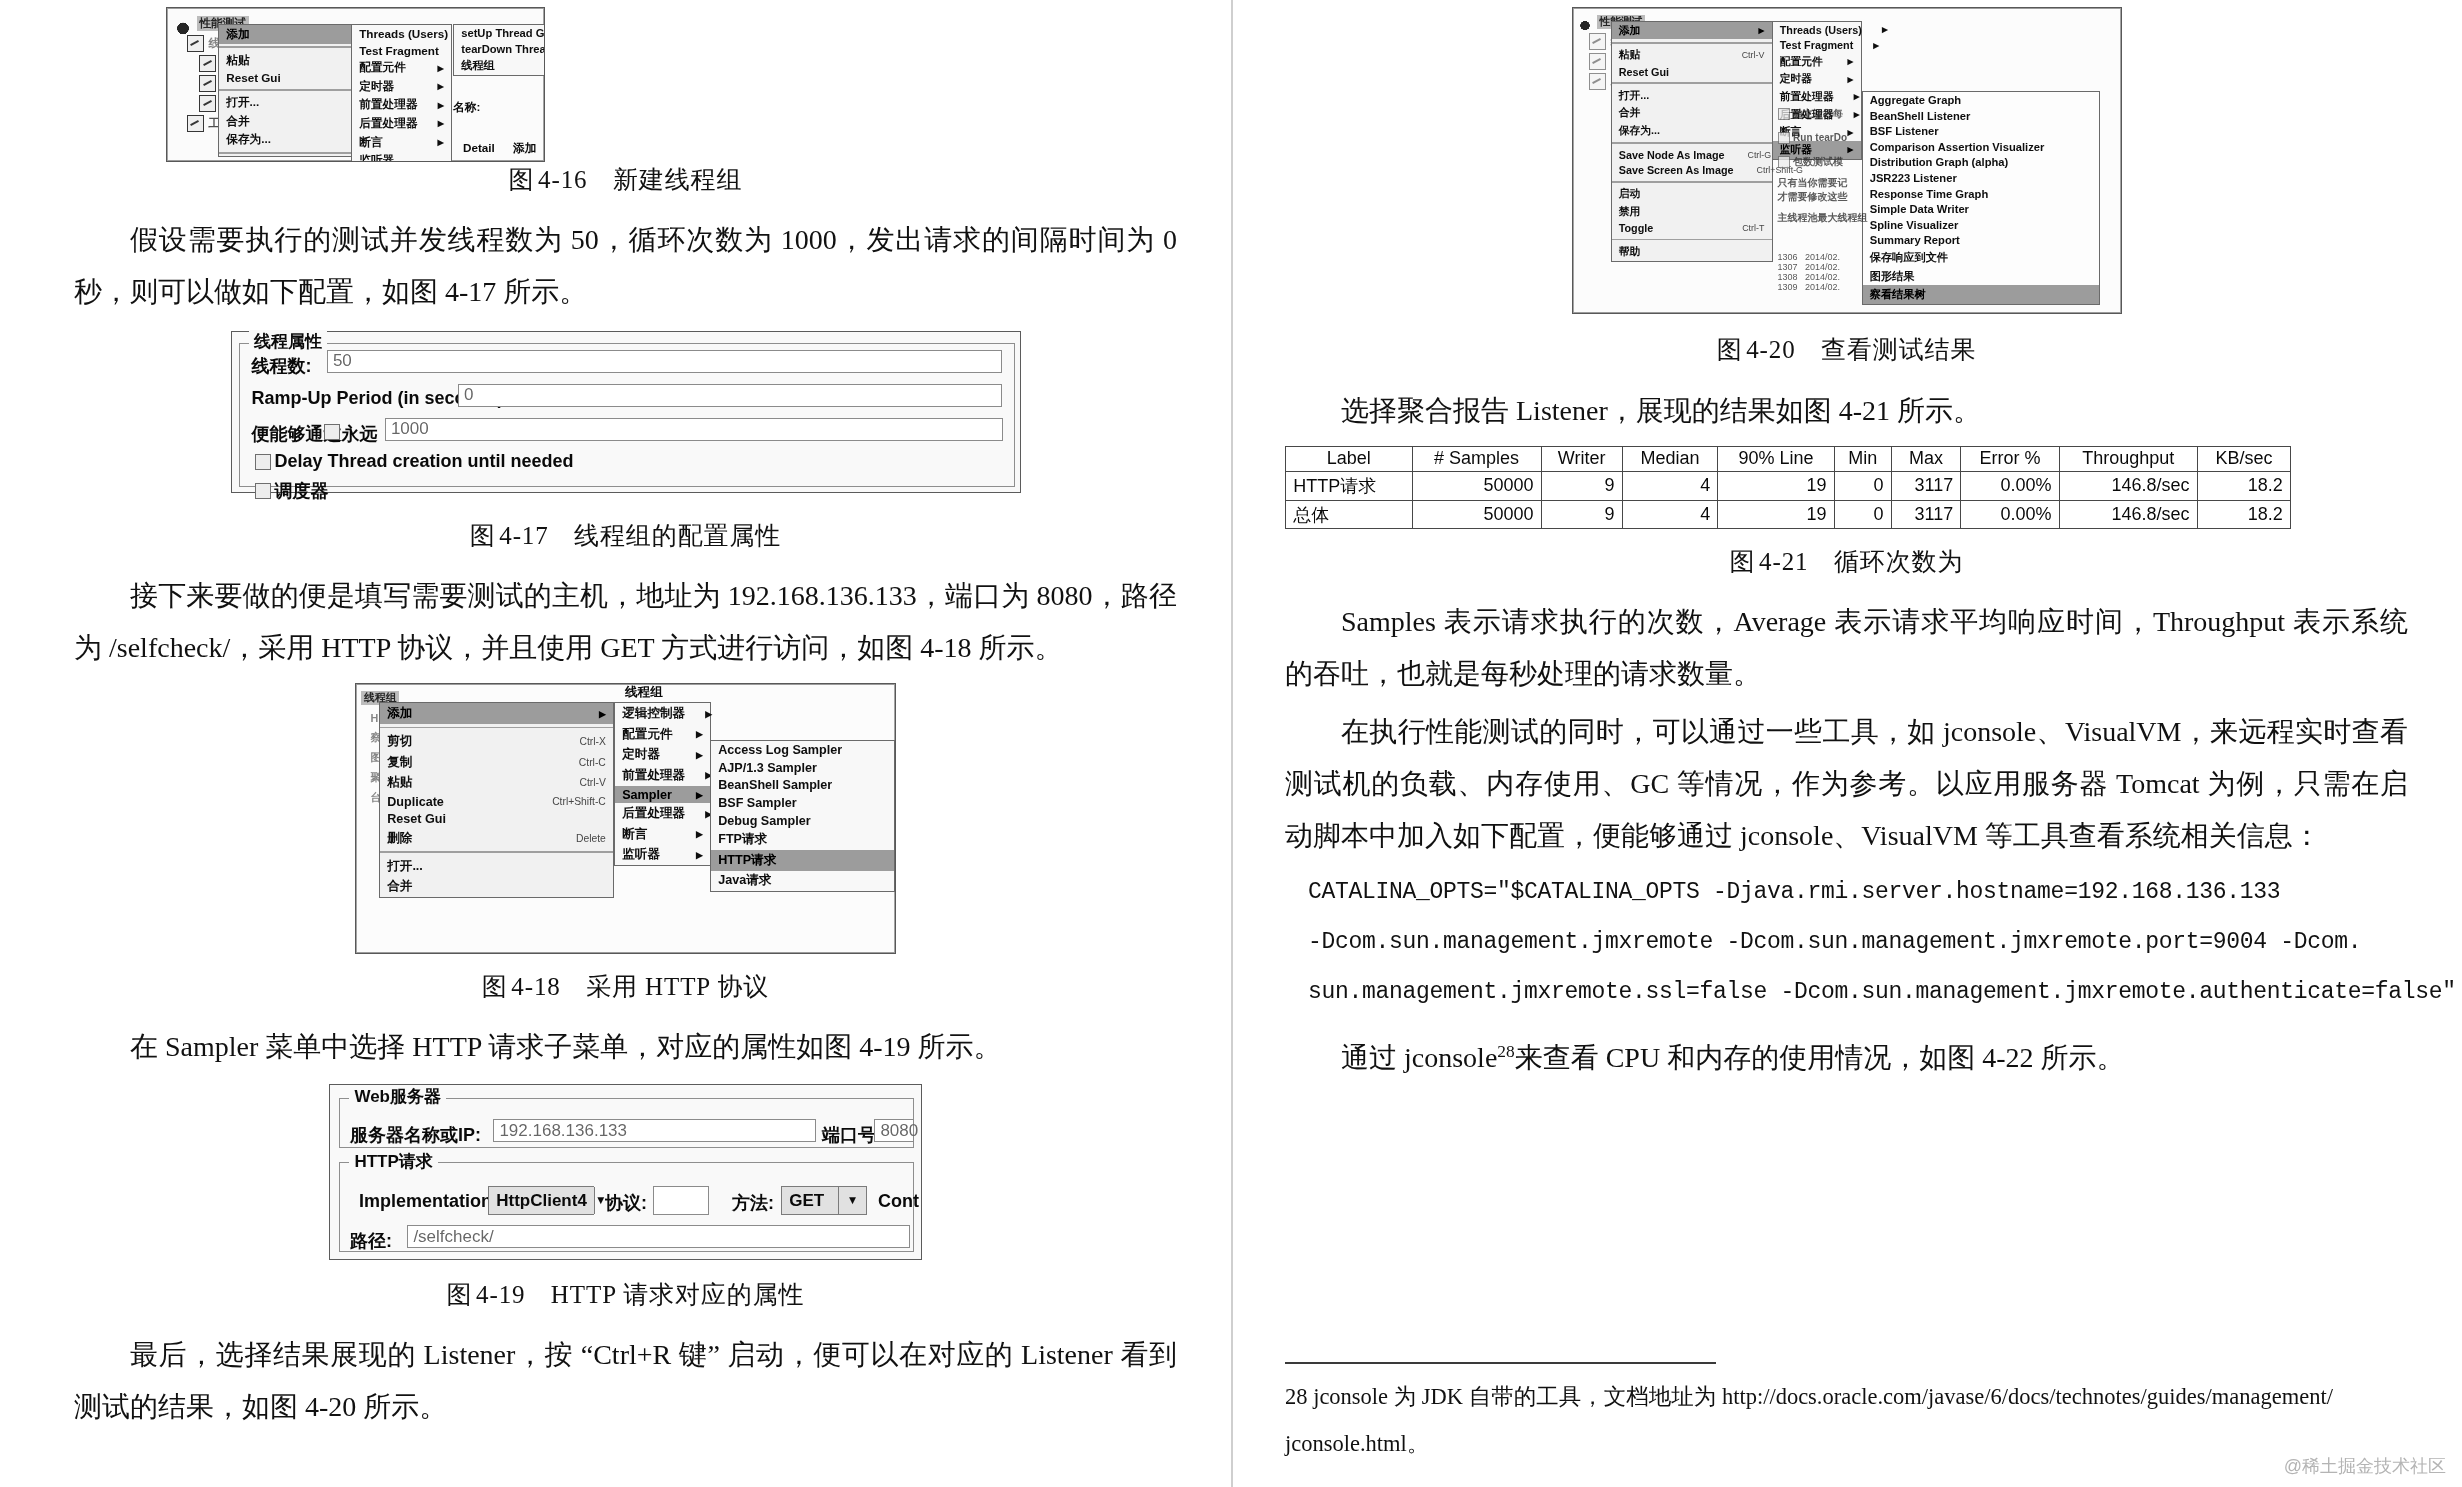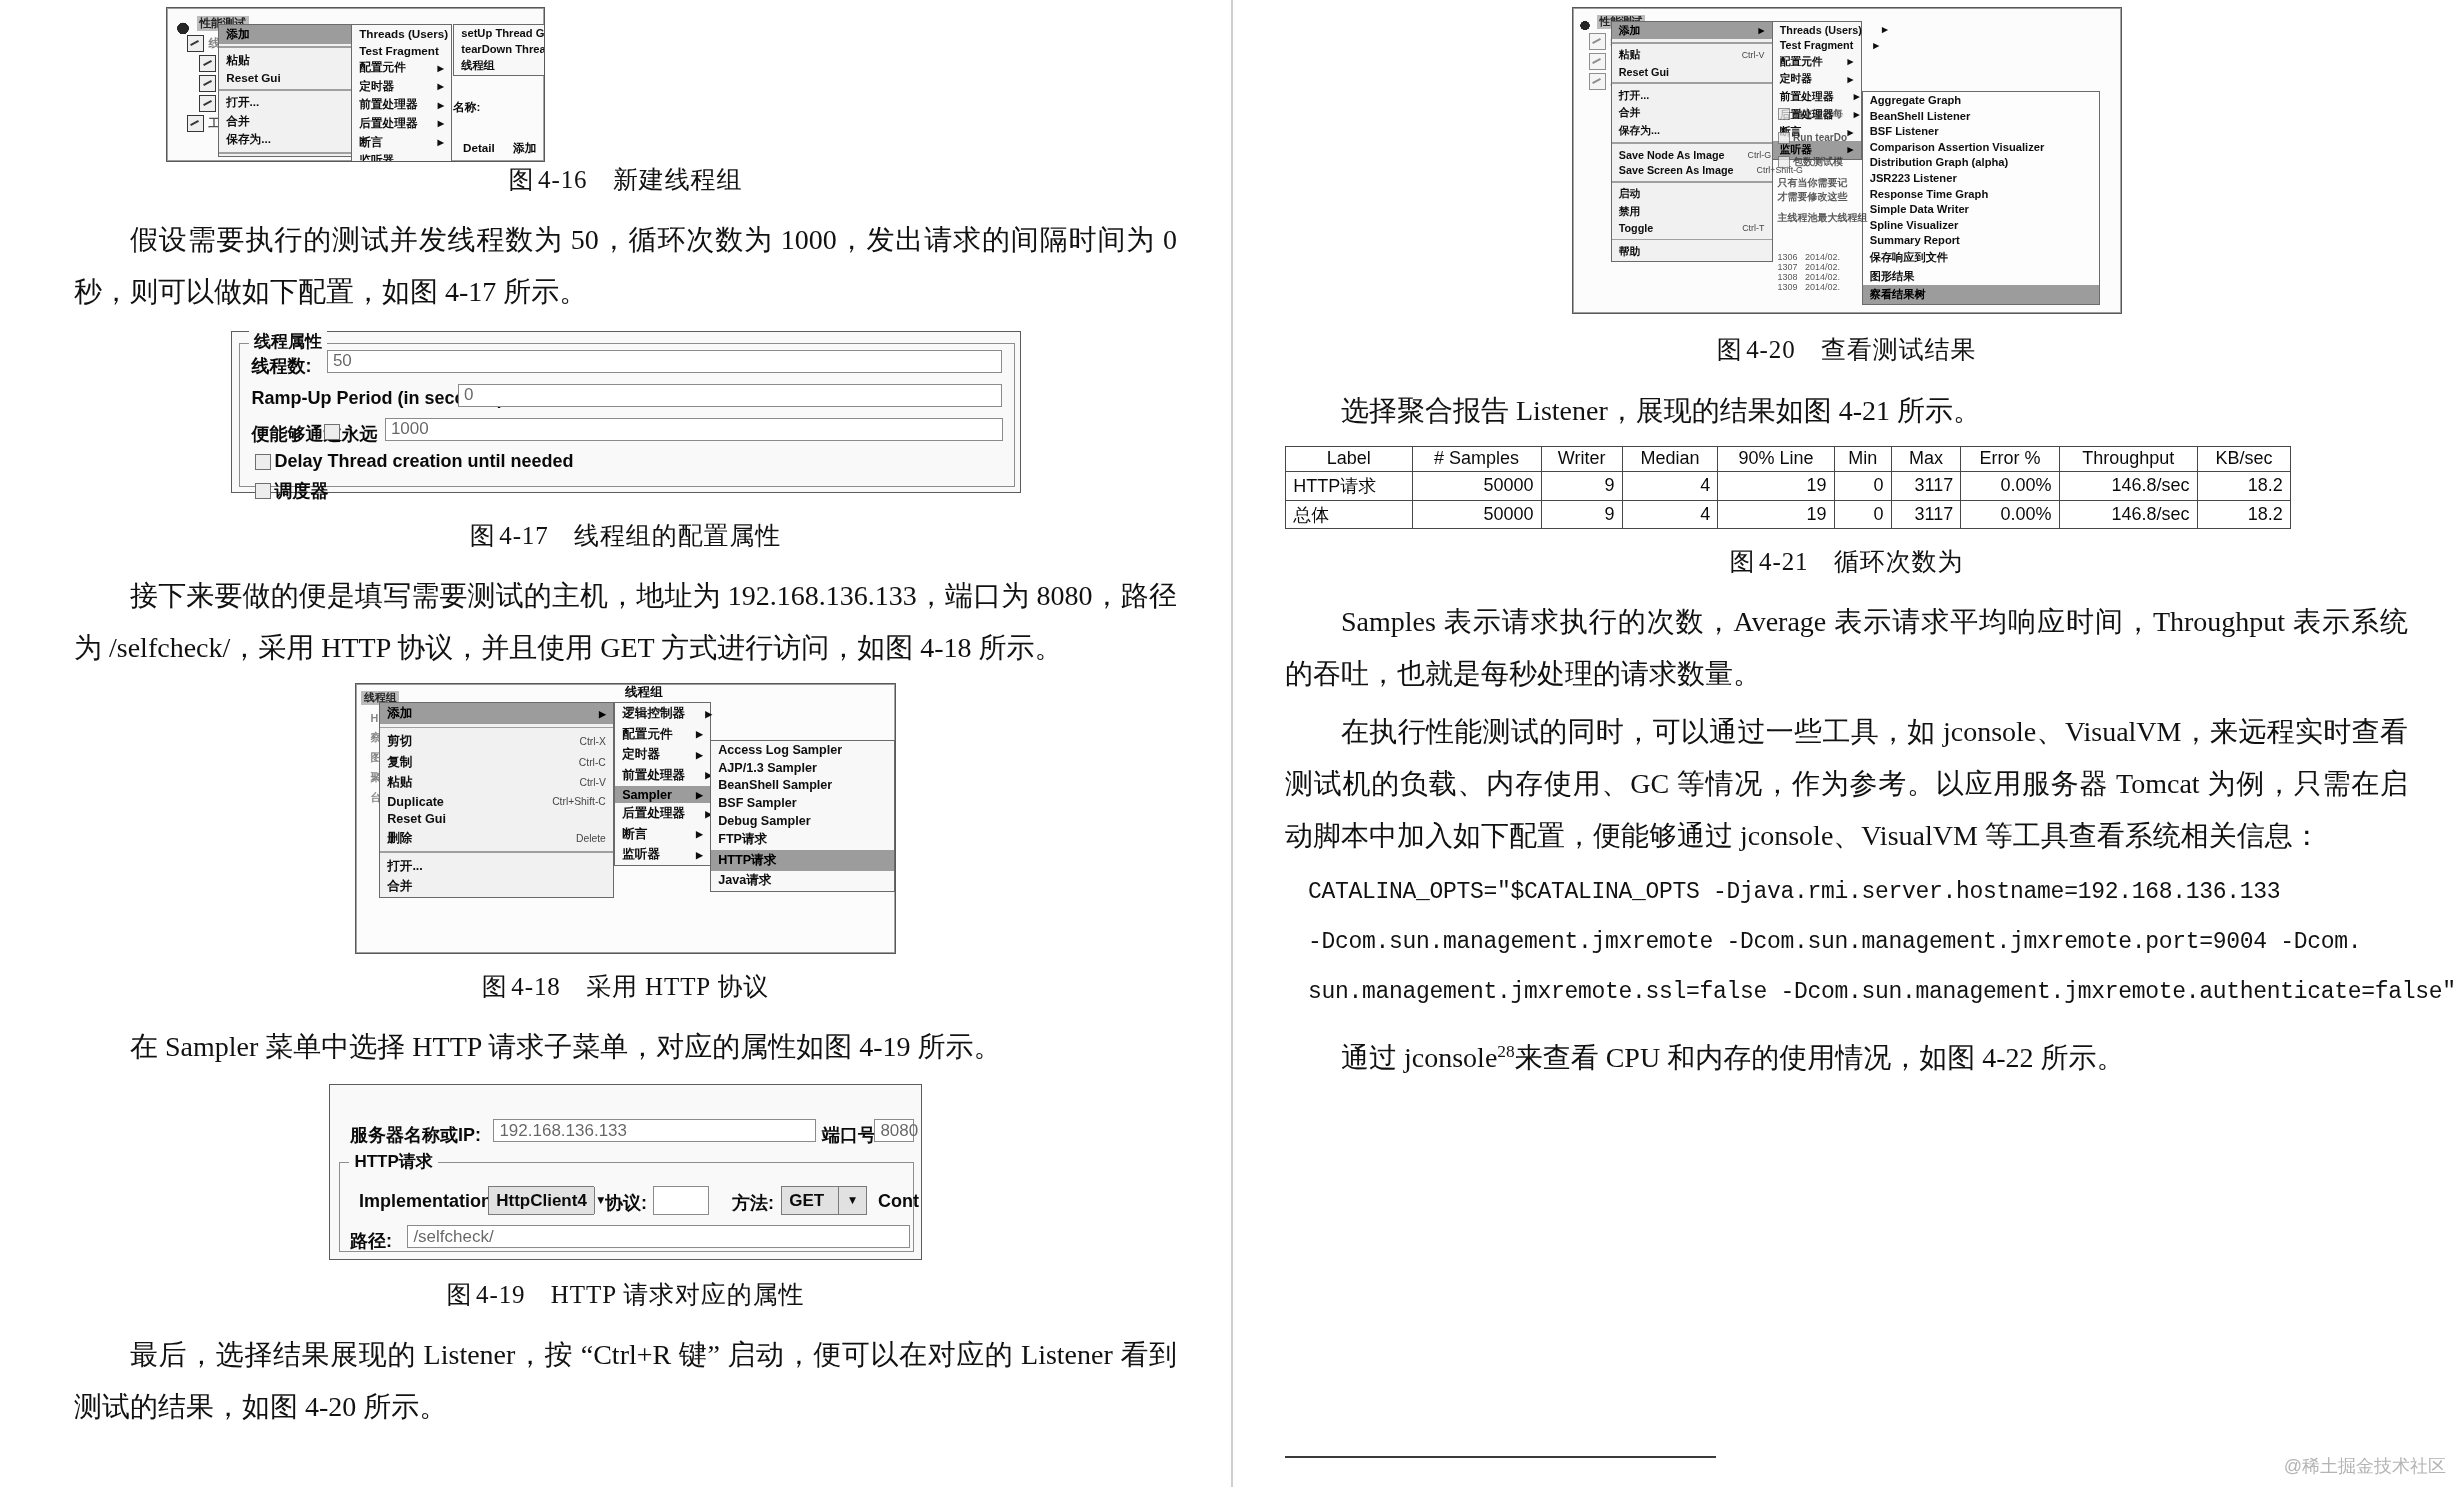--- a/index.html
+++ b/index.html
@@ -357,20 +357,23 @@
       <div style="position:absolute;left:269px;top:0px;font-family:'Liberation Sans',sans-serif;font-weight:bold;font-size:12.6px;">线程组</div>
     </div>
 
     <div class="cap" style="margin-top:12.6px;">
       <span>图</span><span class="num">4-18</span><span class="t">采用 HTTP 协议</span>
     </div>
 
     <p class="body indent">在 Sampler 菜单中选择 HTTP 请求子菜单，对应的属性如图 4-19 所示。</p>
 
     <div class="fig panel" style="position:relative;margin:10.8px auto 0 auto;width:593px;height:176px;">
+      <div class="group" style="left:9px;top:12.6px;width:575px;height:50px;">
+        <div class="glabel">Web服务器</div>
+      </div>
       <div class="lab" style="position:absolute;left:20px;top:38px;">服务器名称或IP:</div>
       <div class="tf" style="position:absolute;left:163px;top:34px;width:323px;height:23px;">192.168.136.133</div>
       <div class="lab" style="position:absolute;left:492px;top:38px;">端口号:</div>
       <div class="tf" style="position:absolute;left:544px;top:34px;width:40px;height:23px;">8080</div>
 
       <div class="group" style="left:9px;top:77px;width:575px;height:90px;">
         <div class="glabel">HTTP请求</div>
       </div>
       <div class="lab" style="position:absolute;left:29px;top:106px;">Implementation:</div>
       <div class="combo" style="position:absolute;left:158px;top:101px;width:106px;">
@@ -635,18 +638,24 @@
       <div>-Dcom.sun.management.jmxremote -Dcom.sun.management.jmxremote.port=9004 -Dcom.</div>
       <div>sun.management.jmxremote.ssl=false -Dcom.sun.management.jmxremote.authenticate=false"</div>
     </div>
 
     <p class="body indent">
       <span>通过 jconsole</span><sup>28</sup><span>来查看 CPU 和内存的使用情况，如图 4-22 所示。</span>
     </p>
 
     <div style="position:absolute;left:54px;bottom:20px;width:1123px;">
       <div class="fnrule"></div>
+      <div class="fn">
+        <span>28</span>
+        <span>jconsole 为 JDK 自带的工具，文档地址为</span>
+        <span>http://docs.oracle.com/javase/6/docs/technotes/guides/management/</span>
+        <span>jconsole.html。</span>
+      </div>
     </div>
   </div>
 
   <div class="wm">@稀土掘金技术社区</div>
 </div>
 
 
 </body></html>

